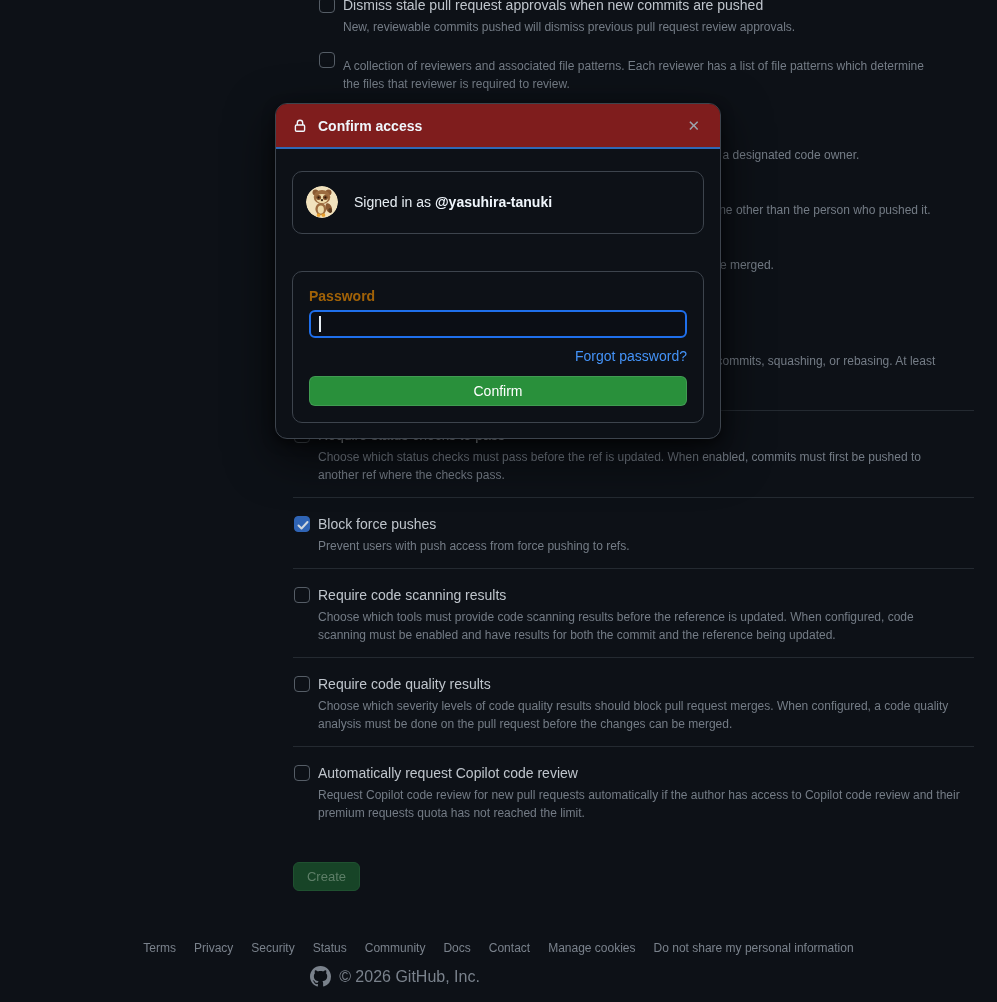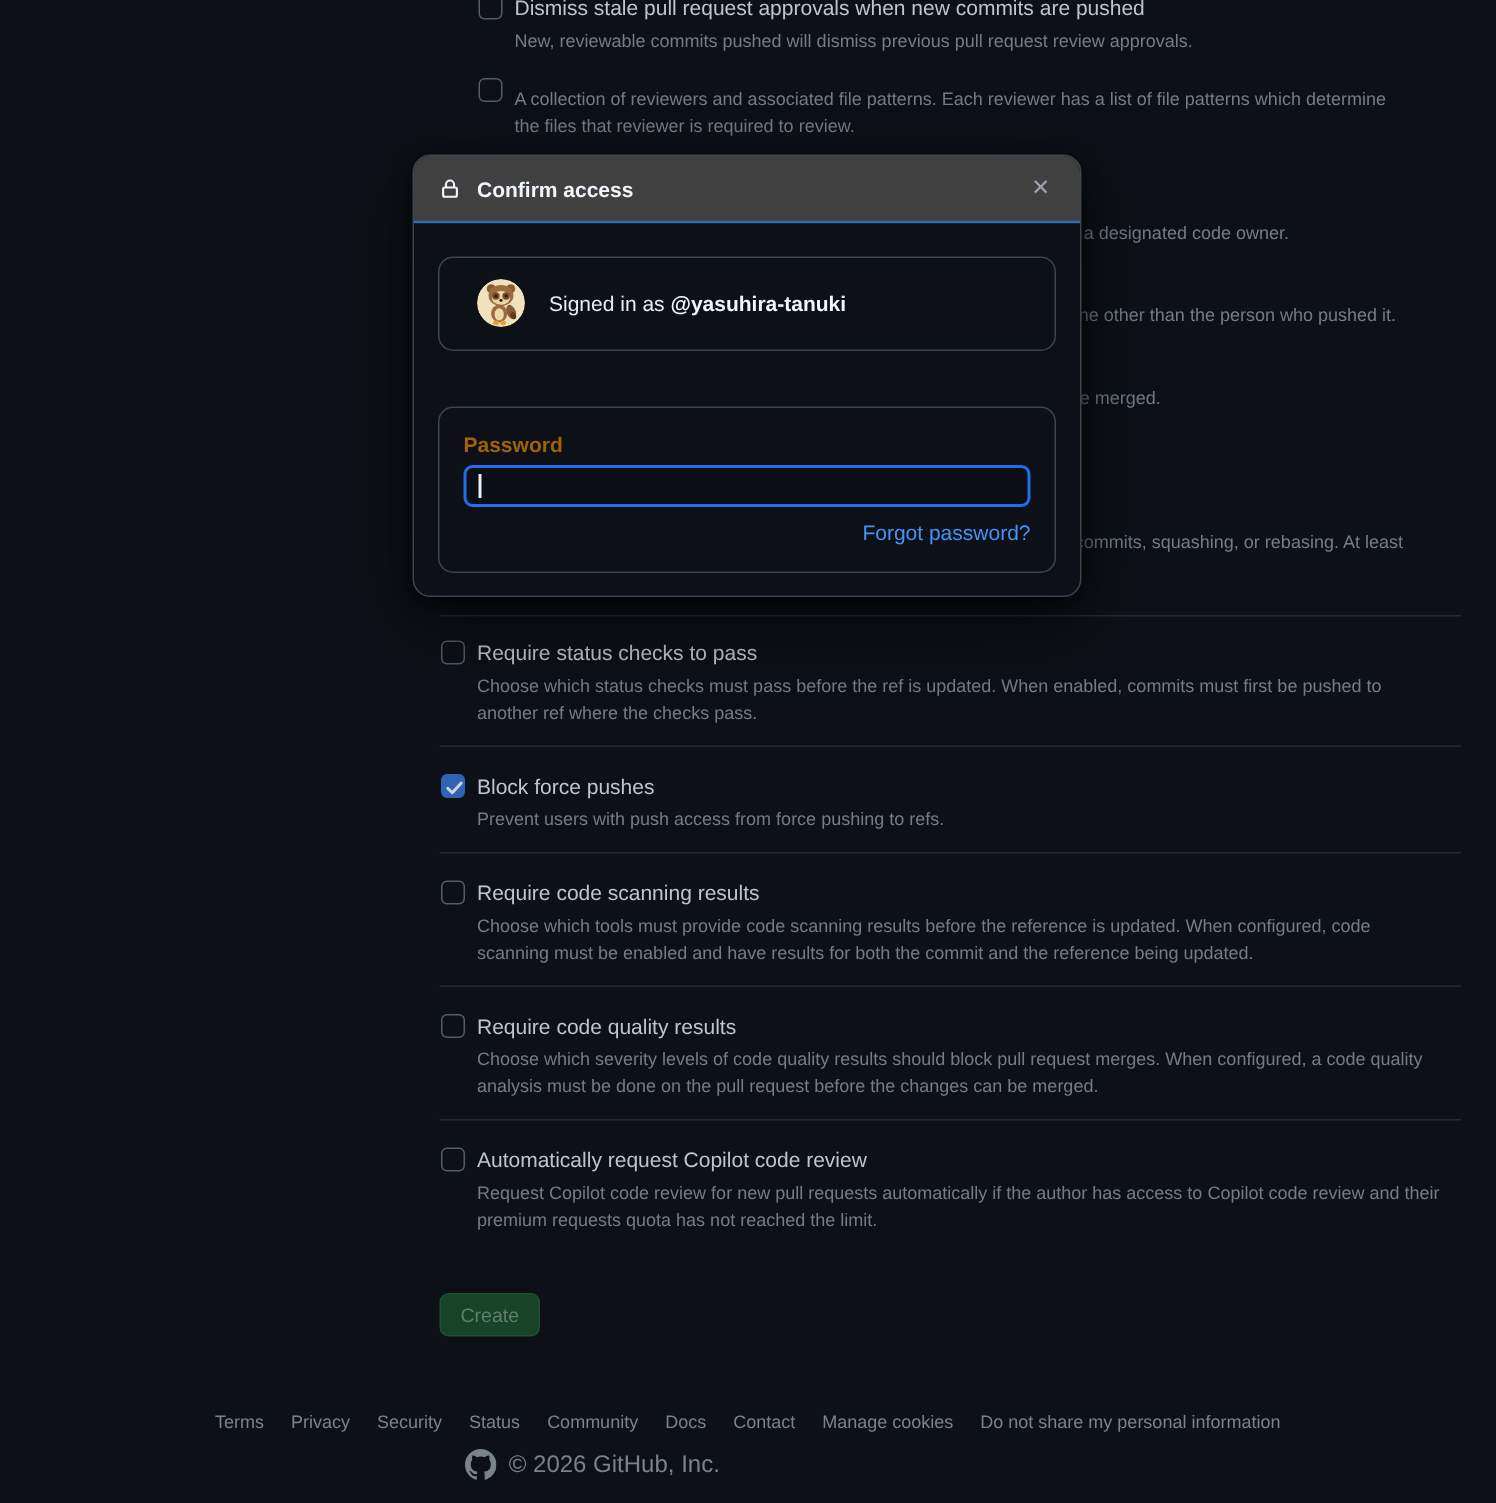--- a/index.html
+++ b/index.html
@@ -46,35 +46,35 @@
     font-size:16px; color:#7a828c;
   }
   .octo { width:21px; height:21px; fill:#7a828c; }
   
   .modal {
     position:absolute; left:275px; top:103px; width:446px;
     background:#0d1117; border:1px solid #3d444d; border-radius:12px;
     box-shadow:0 16px 48px rgba(0,0,0,.65), 0 4px 12px rgba(0,0,0,.5);
   }
   .modal-header {
-    height:45px; background:#404040; border-radius:11px 11px 0 0;
+    height:45px; background:#7f1d1d; border-radius:11px 11px 0 0;
     border-bottom:2px solid #2e69b8;
     display:flex; align-items:center; gap:10px; padding:0 16px;
   }
   .modal-title { flex:1; font-size:14px; font-weight:bold; color:#f0f6fc; }
   .close-btn {
     background:none; border:none; color:#9ba3ad; font-size:15px; line-height:1;
     cursor:pointer; padding:4px; font-family:inherit;
   }
   .modal-body { padding:22px 16px 15px 16px; }
   .card {
     border:1px solid #3d444d; border-radius:10px; background:#0d1117;
   }
   .card-signed {
-    display:flex; align-items:center; gap:16px; padding:14px 16px 15px 25px;
+    display:flex; align-items:center; gap:16px; padding:14px 16px 15px 13px;
   }
   .avatar { width:32px; height:32px; border-radius:50%; display:block; flex:none; }
   .signed-text { font-size:14px; color:#e6edf3; }
   .signed-text b { font-weight:bold; color:#f0f6fc; }
   .card-password { margin-top:37px; padding:16px; }
   .pw-label { display:block; font-size:14px; font-weight:bold; color:#a16207; line-height:16px; margin-bottom:6px; }
   .pw-wrap { position:relative; }
   .pw-input {
     width:100%; height:28px; background:#0b0e15;
     border:2px solid #1f6feb; border-radius:6px;
@@ -256,16 +256,17 @@
 
     <div class="card card-password">
       <label class="pw-label">Password</label>
       <div class="pw-wrap">
         <input type="password" class="pw-input" value="" style="">
         <span class="caret"></span>
       </div>
       <div class="forgot-row">
         <a href="#" class="forgot-link">Forgot password?</a>
       </div>
+      <button class="confirm-btn">Confirm</button>
     </div>
 
   </div>
 </div>
 
 </body></html>

